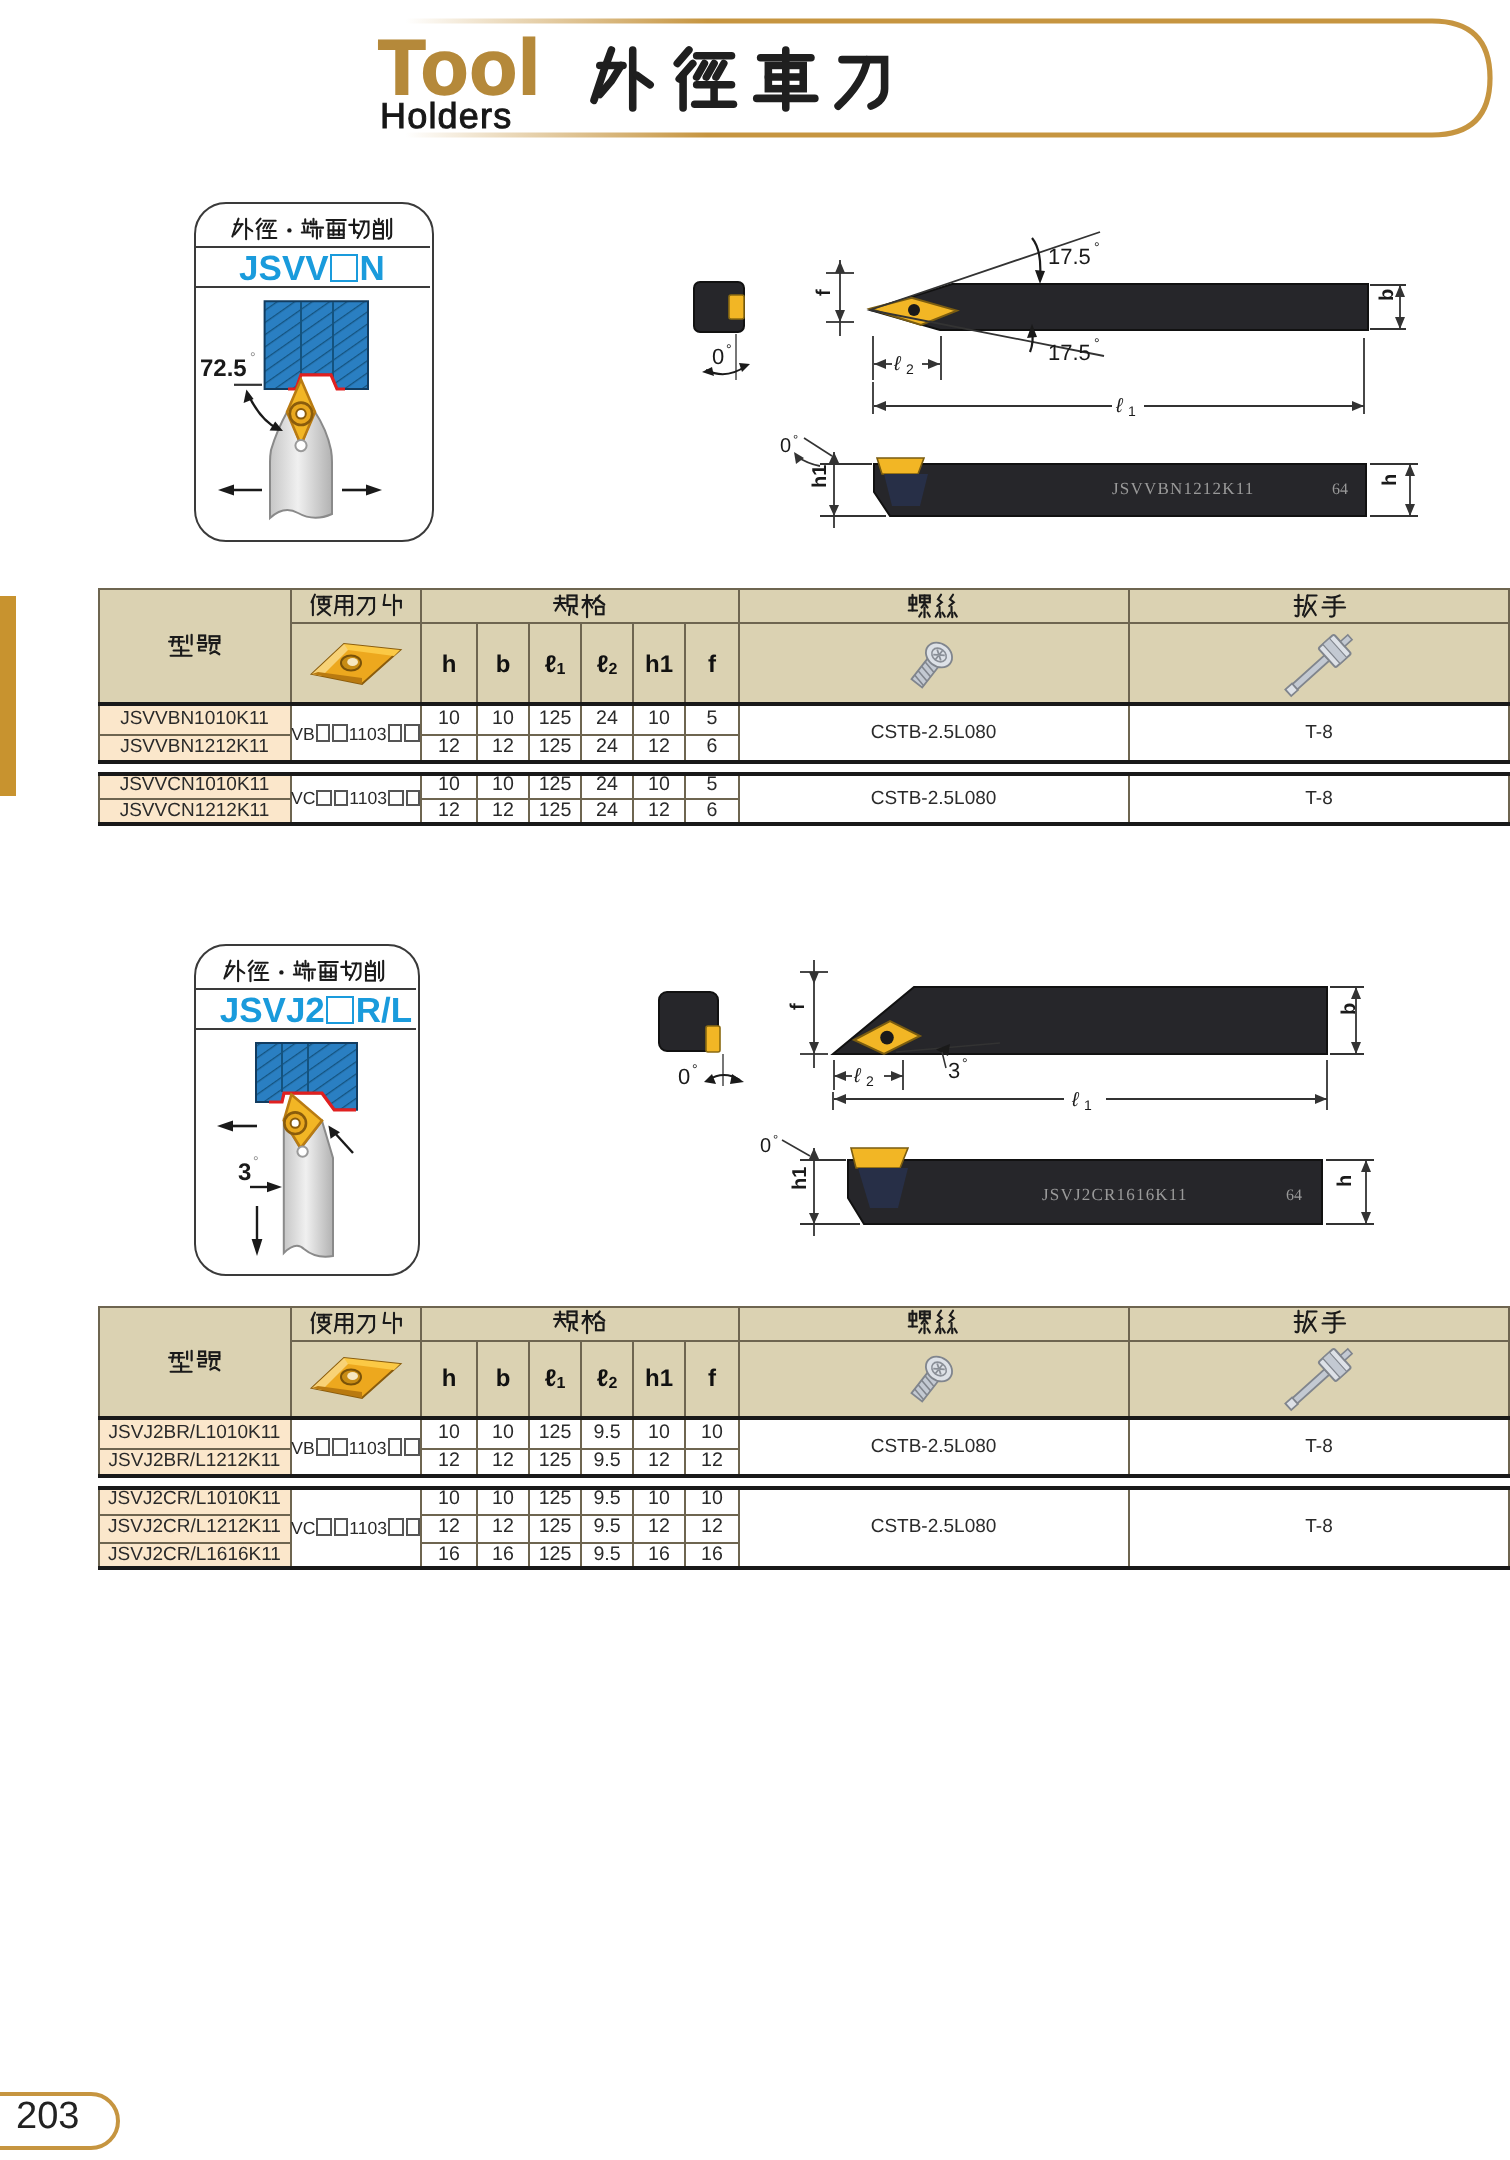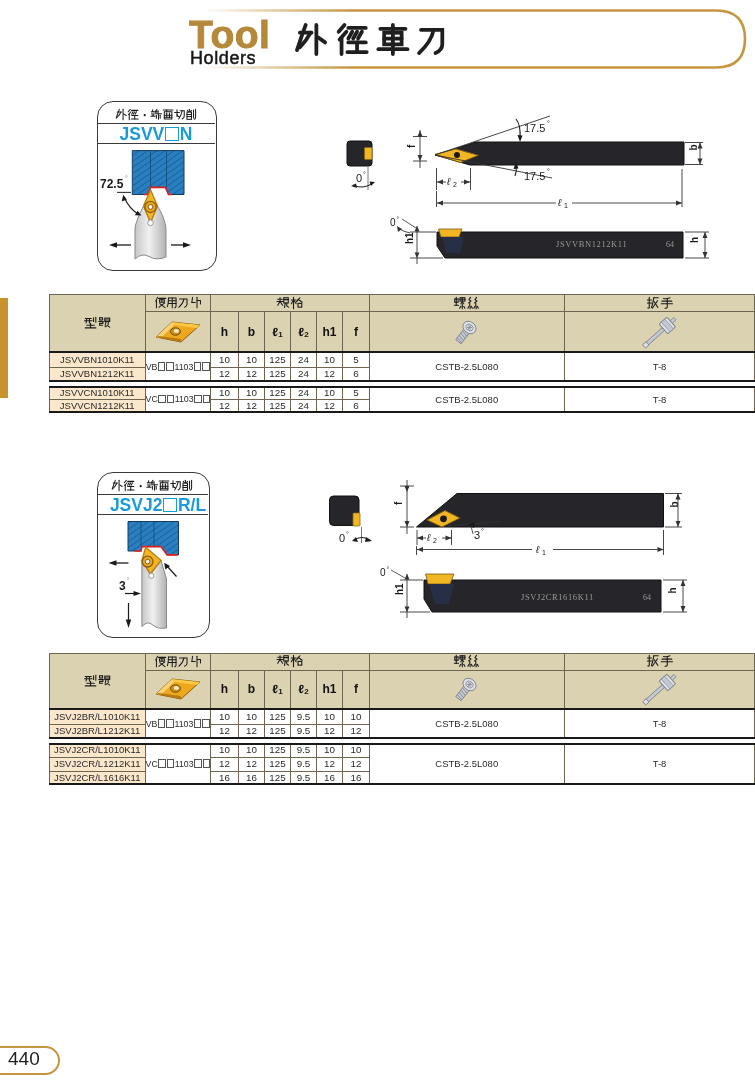--- a/index.html
+++ b/index.html
@@ -801,13 +801,13 @@
       <div class="abs ctr" style="left:161.5px;top:117.5px;width:28.0px;height:14.0px;font-size:9.8px;font-weight:normal;color:#2a2a2a;white-space:nowrap;">16</div>
       <div class="abs ctr" style="left:189.5px;top:117.5px;width:26.0px;height:14.0px;font-size:9.8px;font-weight:normal;color:#2a2a2a;white-space:nowrap;">16</div>
       <div class="abs ctr" style="left:215.5px;top:117.5px;width:26.0px;height:14.0px;font-size:9.8px;font-weight:normal;color:#2a2a2a;white-space:nowrap;">125</div>
       <div class="abs ctr" style="left:241.5px;top:117.5px;width:26.0px;height:14.0px;font-size:9.8px;font-weight:normal;color:#2a2a2a;white-space:nowrap;">9.5</div>
       <div class="abs ctr" style="left:267.5px;top:117.5px;width:26.0px;height:14.0px;font-size:9.8px;font-weight:normal;color:#2a2a2a;white-space:nowrap;">16</div>
       <div class="abs ctr" style="left:293.5px;top:117.5px;width:27.0px;height:14.0px;font-size:9.8px;font-weight:normal;color:#2a2a2a;white-space:nowrap;">16</div>
       <div class="abs ctr" style="left:320.5px;top:89.5px;width:194.5px;height:42.0px;font-size:9.5px;font-weight:normal;color:#2a2a2a;white-space:nowrap;">CSTB-2.5L080</div>
       <div class="abs ctr" style="left:515.0px;top:89.5px;width:191.0px;height:42.0px;font-size:9.5px;font-weight:normal;color:#2a2a2a;white-space:nowrap;">T-8</div>
     </div>
     <div class="abs" style="left:-24px;top:1046px;width:80px;height:25px;border:2.6px solid #c69540;border-radius:15px;background:#fff;"></div>
-    <div class="abs" style="left:8px;top:1048px;width:44px;height:22px;font-size:19px;color:#222;display:flex;align-items:center;">440</div>
+    <div class="abs" style="left:8px;top:1048px;width:44px;height:22px;font-size:19px;color:#222;display:flex;align-items:center;">203</div>
   </div>
 </body></html>

